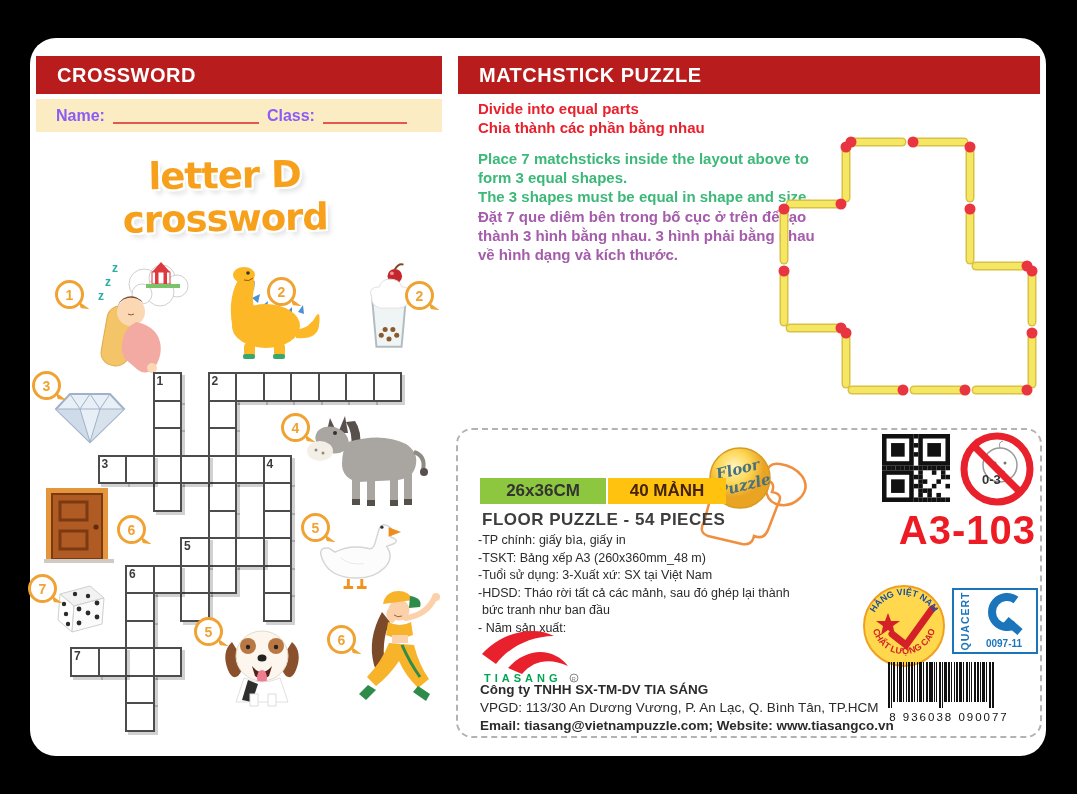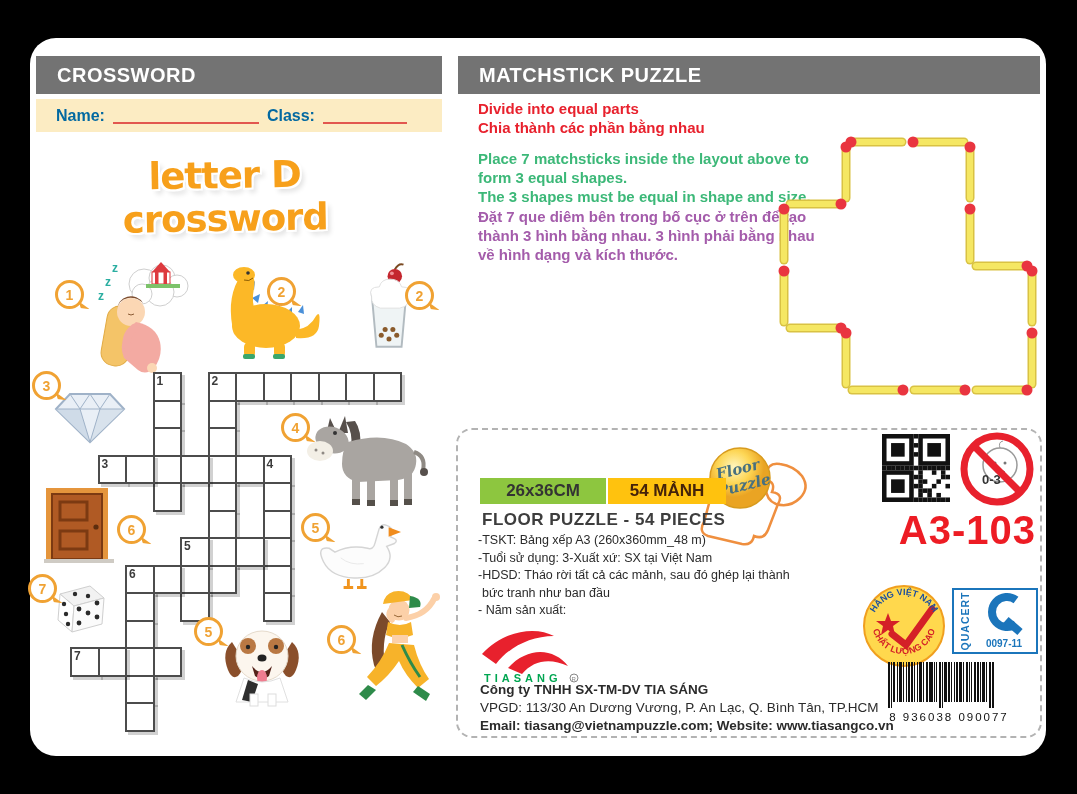--- a/index.html
+++ b/index.html
@@ -1,27 +1,27 @@
 <!DOCTYPE html>
 <html><head>
 <meta charset="utf-8">
 <style>
   html,body{margin:0;padding:0;background:#000;}
   .page{position:relative;width:1077px;height:794px;background:#000;overflow:hidden;
         font-family:"Liberation Sans",sans-serif;}
   .card{position:absolute;left:30px;top:38px;width:1016px;height:718px;background:#fff;border-radius:26px;}
   
-  .hbar{position:absolute;height:38px;background:#737373;display:flex;align-items:center;}
+  .hbar{position:absolute;height:38px;background:#b91c1c;display:flex;align-items:center;}
   .hbar span{color:#fff;font-weight:bold;font-size:20px;letter-spacing:.5px;padding-left:21px;}
   .hbar-left{left:6px;top:18px;width:406px;}
   .hbar-right{left:428px;top:18px;width:582px;}
   
   .namebar{position:absolute;left:6px;top:61px;width:406px;height:33px;background:#fcecc3;
            display:flex;align-items:center;padding-left:20px;box-sizing:border-box;}
-  .red-label{color:#0369a1;font-weight:bold;font-size:16px;}
+  .red-label{color:#8b5cf6;font-weight:bold;font-size:16px;}
   .wline{border-bottom:2px solid #e2574f;height:14px;margin:0 8px;}
   
   .cw-title{position:absolute;left:30px;top:116px;width:330px;text-align:center;
             font-family:"DejaVu Sans",sans-serif;font-weight:800;font-size:37px;color:#f7a01b;
             letter-spacing:-1px;transform:rotate(-1deg);
             text-shadow:-2px -2px 0 #fff,2px -2px 0 #fff,-2px 2px 0 #fff,2px 2px 0 #fff,4px 5px 5px rgba(0,0,0,.12);}
   
   #crossword-grid{position:absolute;left:0;top:0;width:1016px;height:718px;z-index:2;}
   .cw-cell{position:absolute;width:29.5px;height:29.5px;background:#fff;border:2px solid #4c4c4c;
            box-sizing:border-box;box-shadow:3px 3px 0 rgba(0,0,0,.18);}
@@ -383,24 +383,25 @@
             </radialGradient>
           </defs>
       <circle cx="60" cy="48" r="30" fill="url(#gold)" stroke="#d89b1e" stroke-width="1.5"></circle>
       <g transform="rotate(-14 60 48)" fill="#48707f" font-family="'DejaVu Serif',serif" font-style="italic" font-weight="bold" text-anchor="middle">
         <text x="60" y="44" font-size="15">Floor</text>
         <text x="62" y="61" font-size="15">Puzzle</text>
       </g>
     </svg>
 
     <div class="badge badge-green">26x36CM</div>
-    <div class="badge badge-yellow">54 MẢNH</div>
+    <div class="badge badge-yellow">40 MẢNH</div>
     <div class="prod-sub">FLOOR PUZZLE - 54 PIECES</div>
 
     <div class="prod-details">
+      <div>-TP chính: giấy bìa, giấy in</div>
       <div>-TSKT: Bảng xếp A3 (260x360mm_48 m)</div>
       <div>-Tuổi sử dụng: 3-Xuất xứ: SX tại Việt Nam</div>
       <div>-HDSD: Tháo rời tất cả các mảnh, sau đó ghép lại thành</div>
       <div style="padding-left:4px">bức tranh như ban đầu</div>
       <div>- Năm sản xuất:</div>
     </div>
 
     <svg class="art" style="left:424px;top:4px" width="68" height="68" viewBox="0 0 68 68" id="qr-svg">
           <rect x="0" y="0" width="31.733333333333334" height="31.733333333333334" fill="#111"></rect>
           <rect x="4.533333333333333" y="4.533333333333333" width="22.666666666666664" height="22.666666666666664" fill="#fff"></rect>

